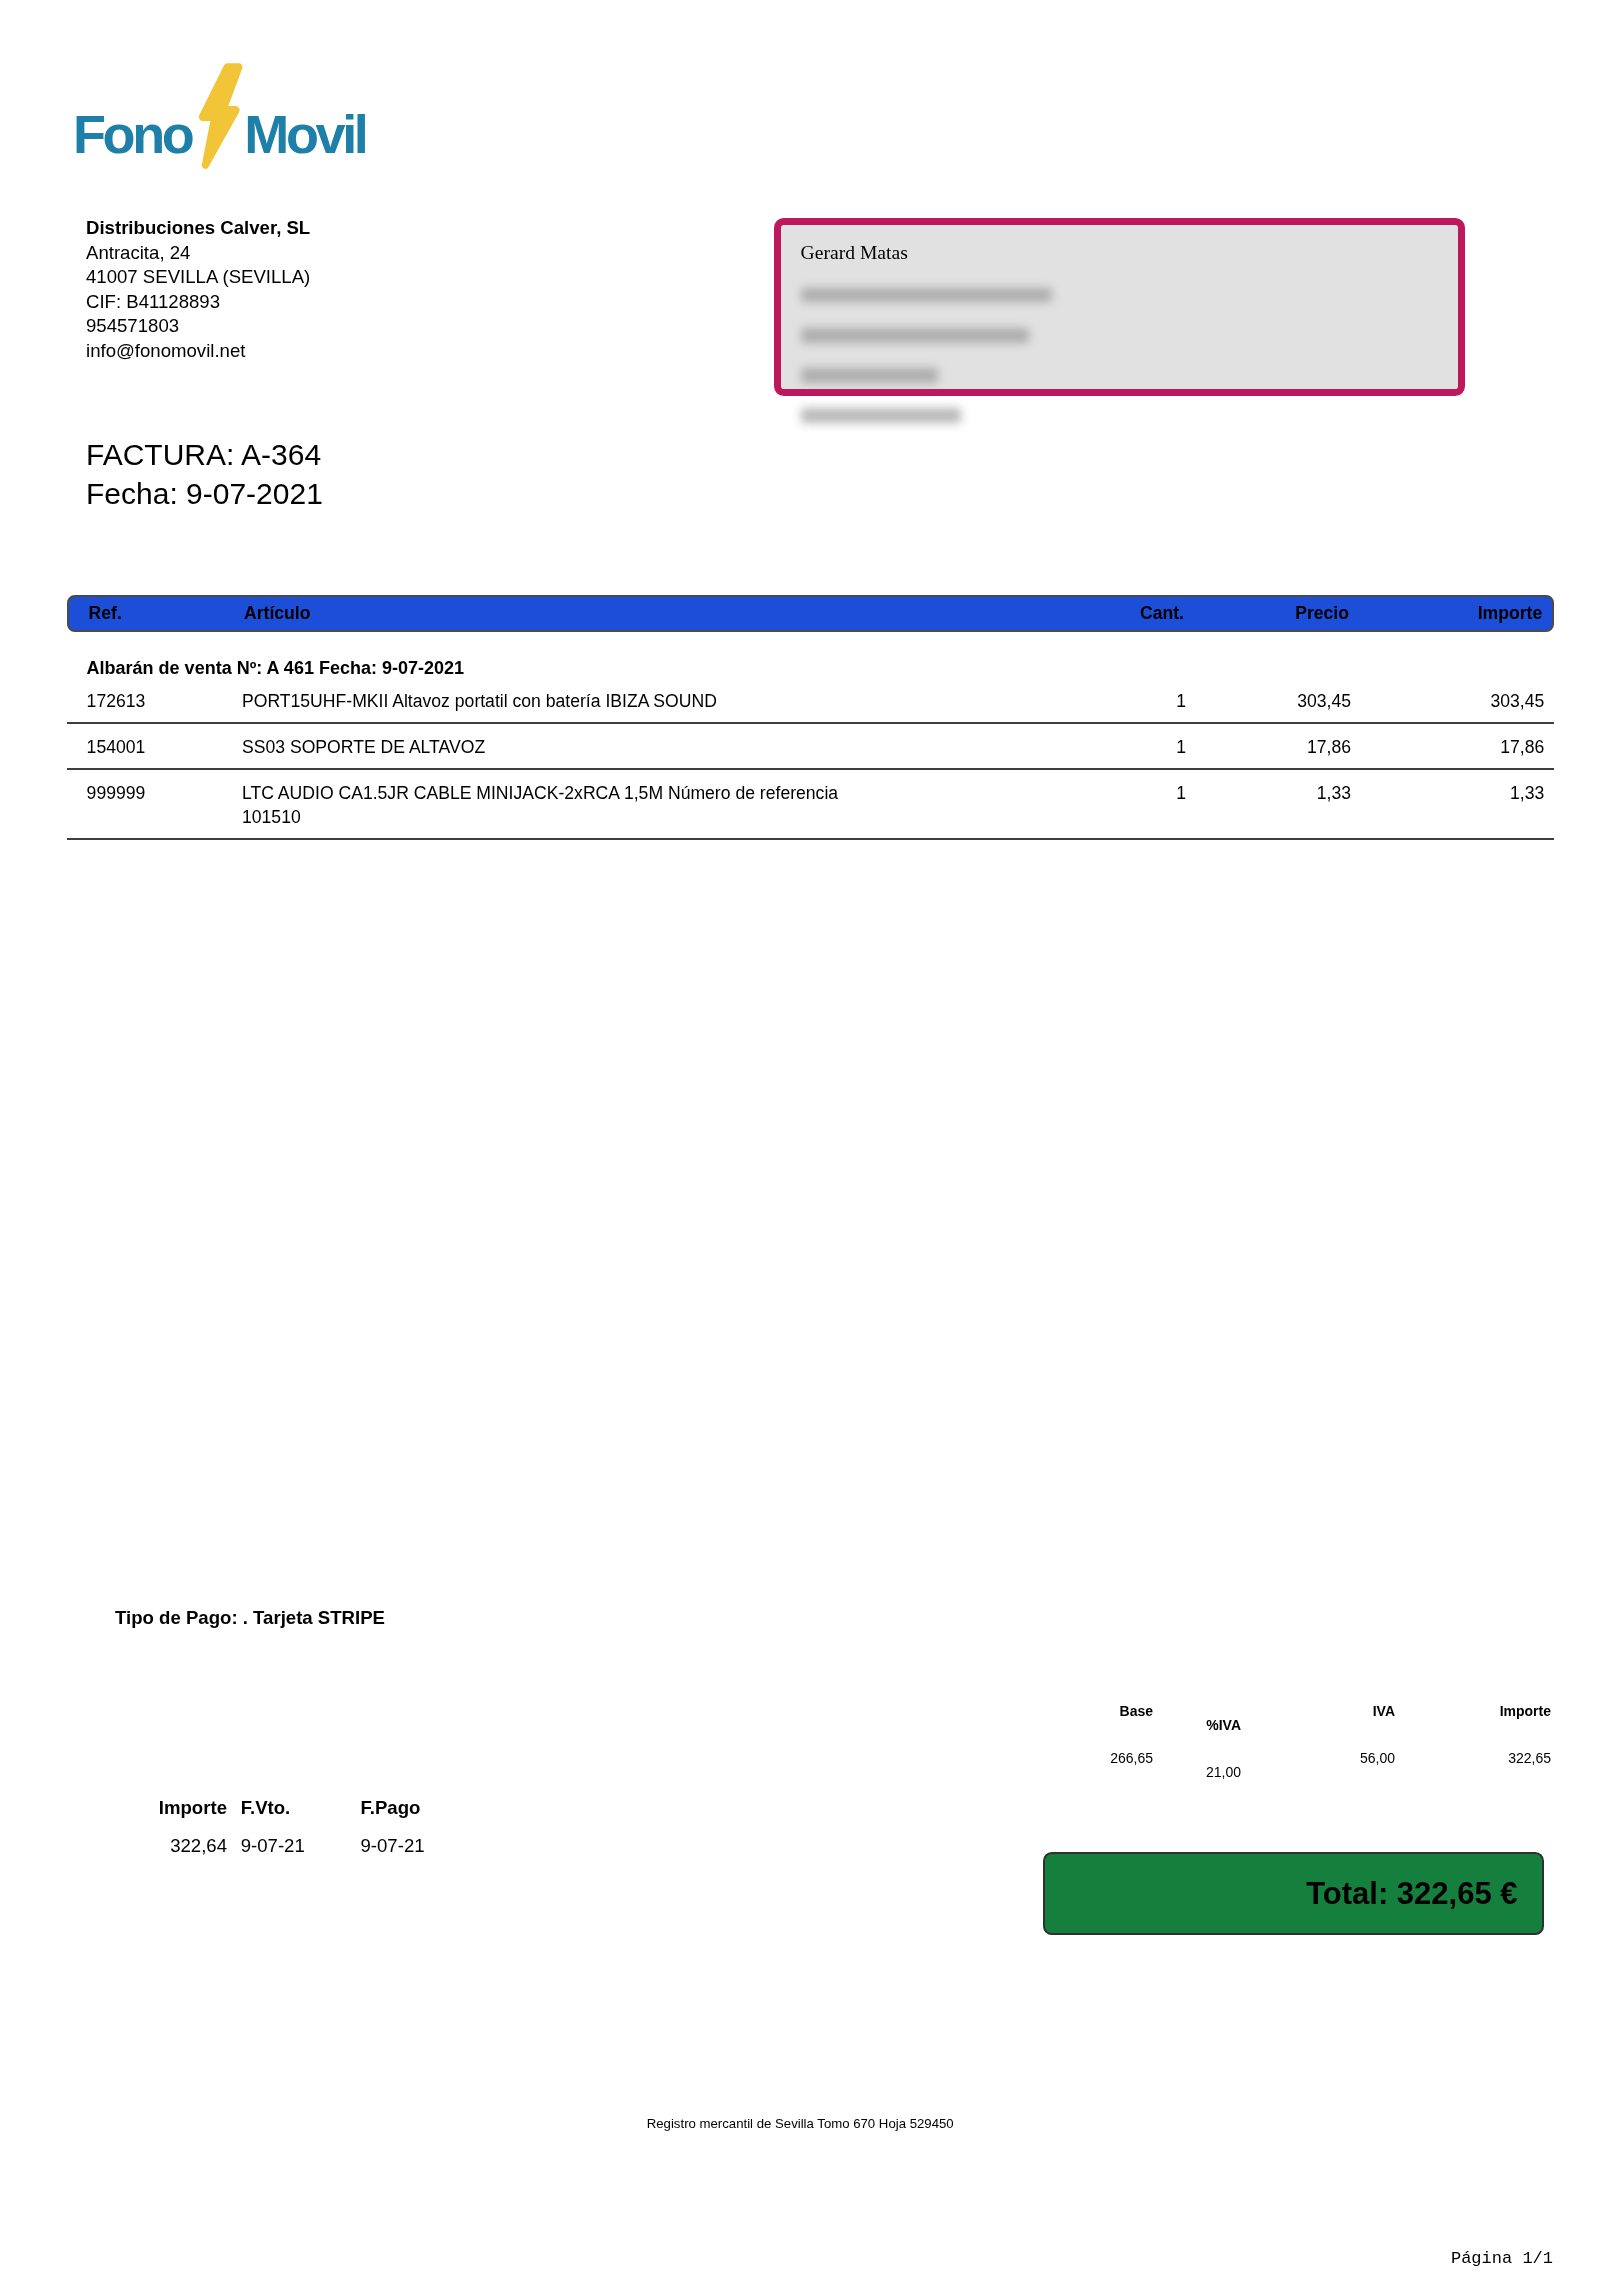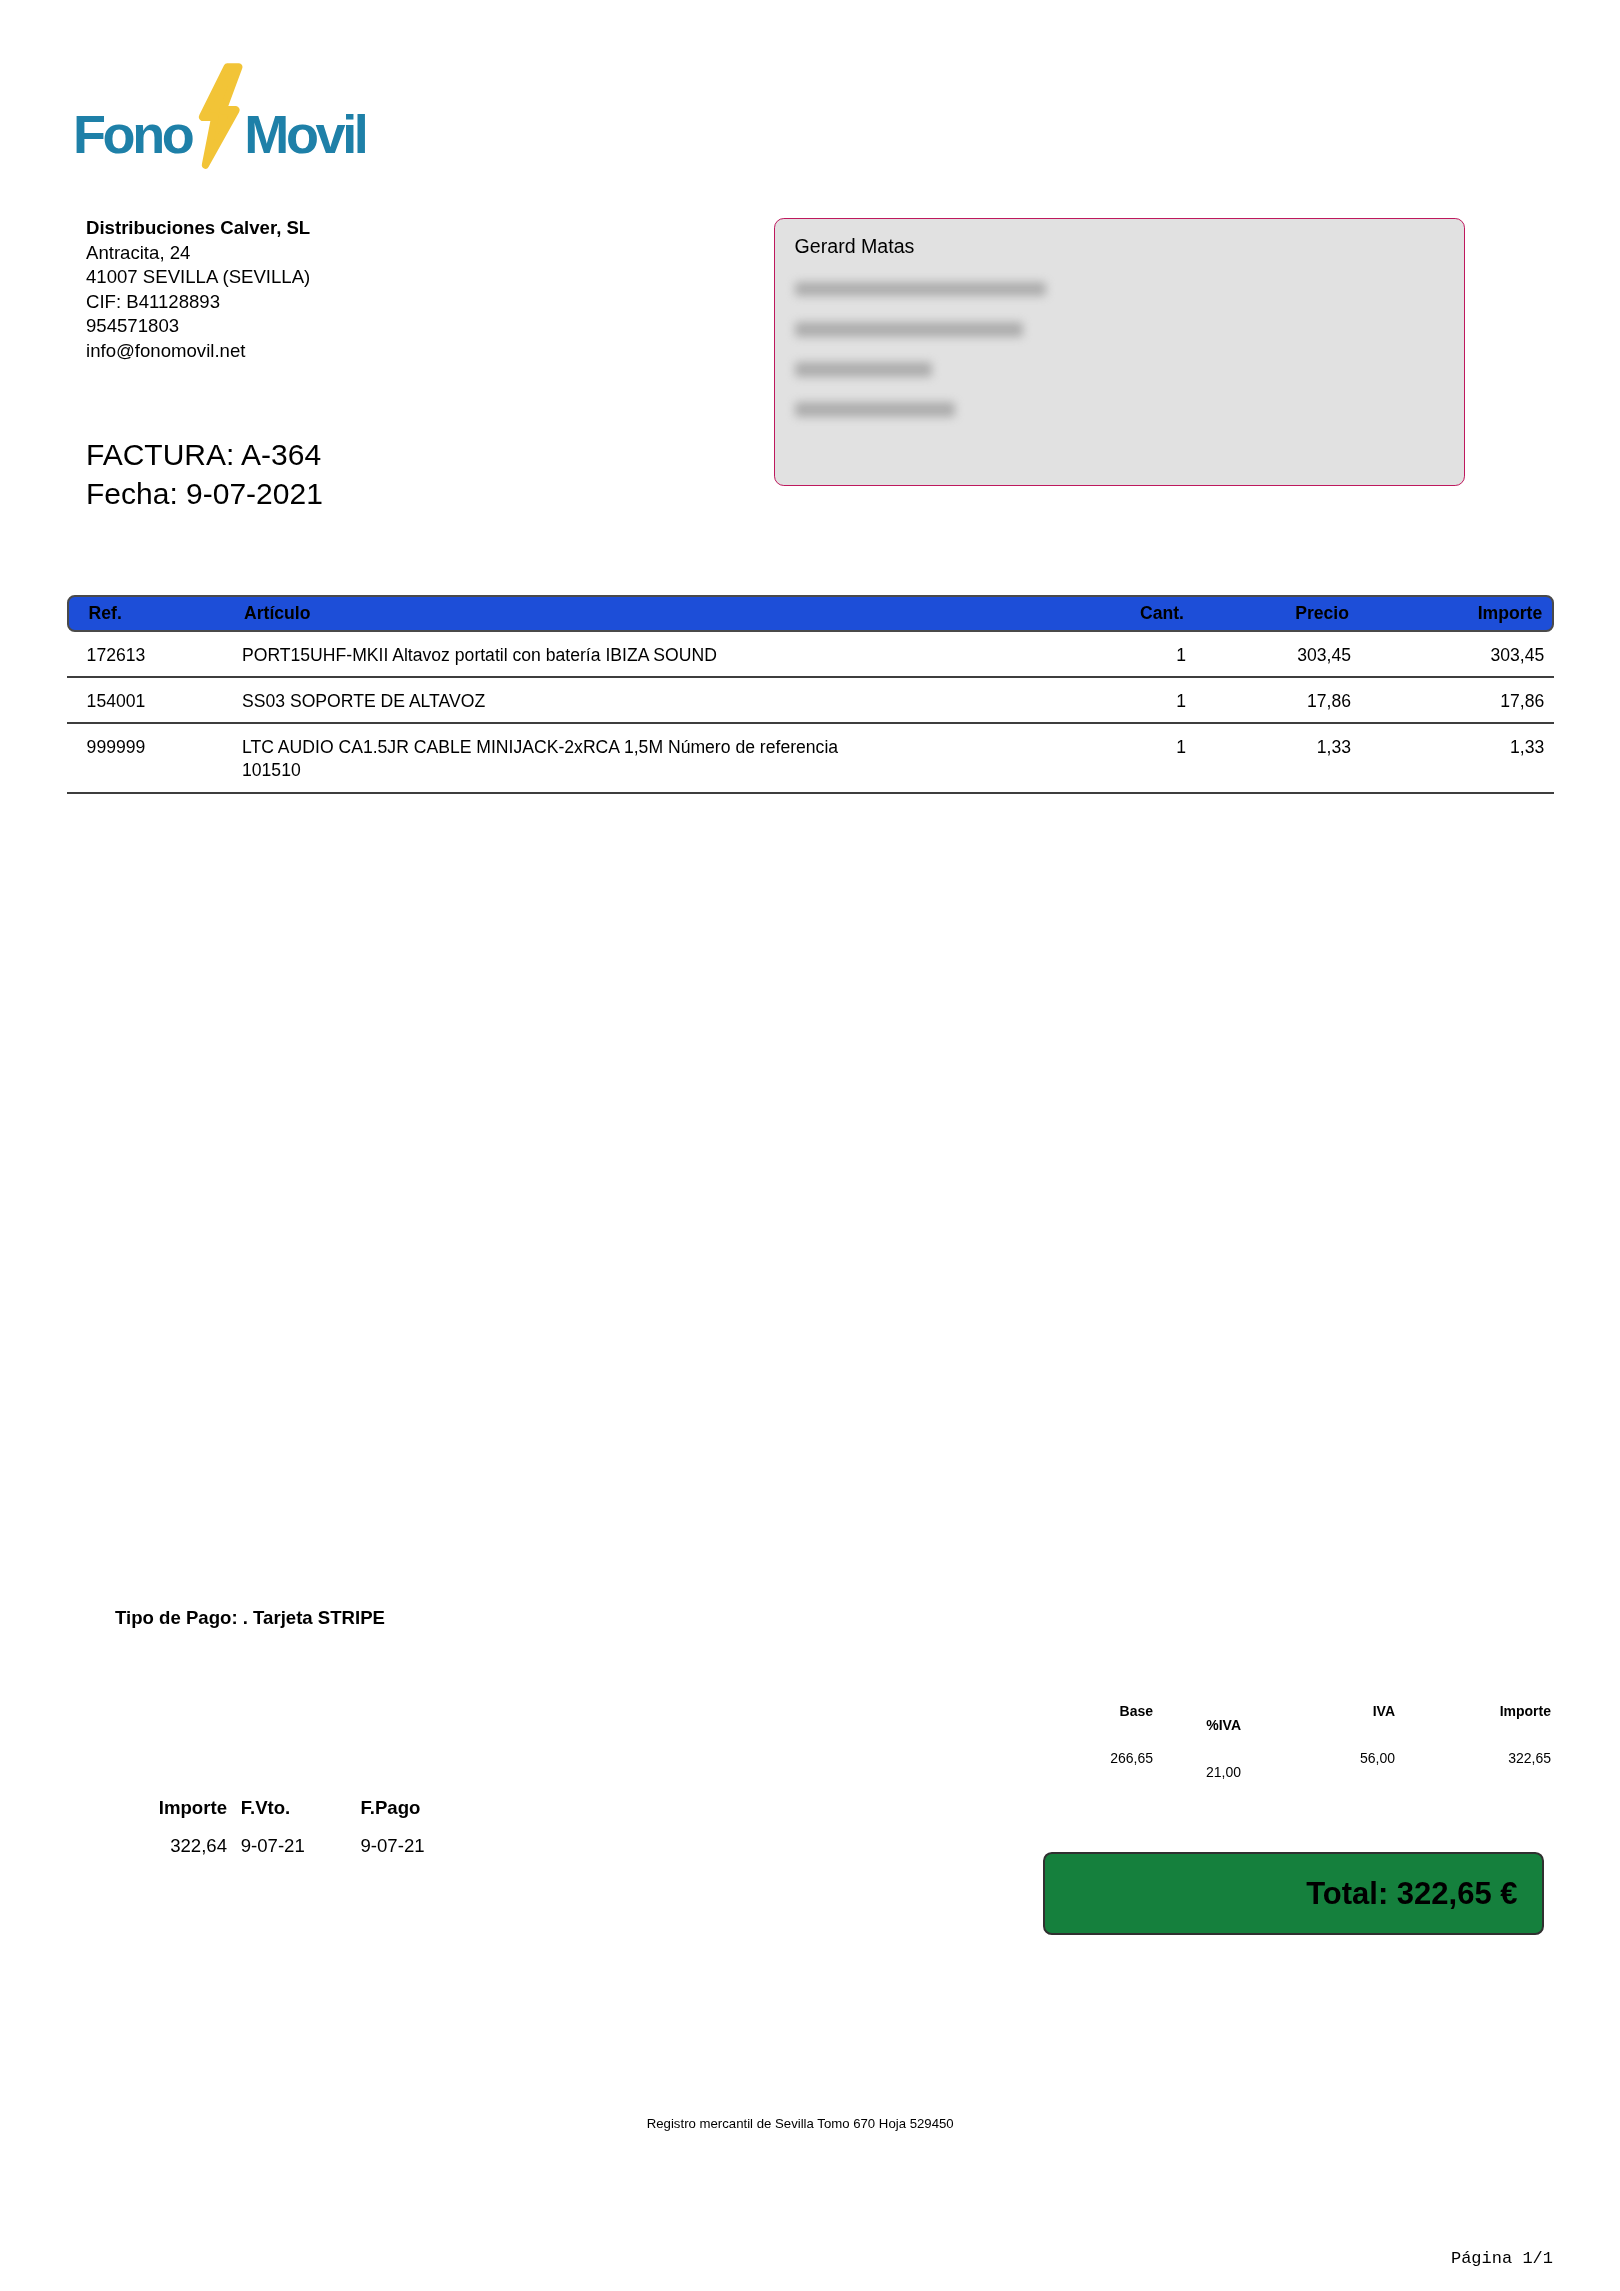--- a/index.html
+++ b/index.html
@@ -10,23 +10,23 @@
   
   .logo{position:absolute;left:73px;top:59px;display:flex;align-items:flex-end;}
   .logo-text{font-size:54px;font-weight:bold;letter-spacing:-3.4px;line-height:1;
     color:var(--brand-teal,#1E80A8);}
   .bolt{margin:0 -2px -11.8px 0;}
   .bolt svg{display:block;}
   
   .company{position:absolute;left:86px;top:216px;font-size:18.6px;line-height:24.5px;}
   .company-name{font-weight:bold;}
   
-  .customer-box{position:absolute;left:774px;top:218px;width:691px;height:268px;
-    background:#E1E1E1;border:1px solid #be185d;border-radius:9.8px;
-    padding:15.7px 19.6px;box-sizing:border-box;}
+  .customer-box{position:absolute;left:774px;top:218px;width:691px;height:178px;
+    background:#E1E1E1;border:7px solid #be185d;border-radius:9.8px;
+    padding:15.7px 19.6px;box-sizing:border-box;font-family:Liberation Serif, serif;}
   .customer-name{font-size:19.6px;line-height:23.5px;}
   .blur-line{height:14.7px;background:#8a8a8a;border-radius:2.9px;filter:blur(4.9px);opacity:.6;}
   .bl1{width:251px;margin-top:23.5px;}
   .bl2{width:228px;margin-top:25.5px;}
   .bl3{width:137px;margin-top:25.5px;}
   .bl4{width:160px;margin-top:25.5px;}
   
   .invoice-meta{position:absolute;left:86px;top:435px;font-size:30px;line-height:39px;}
   
   .items{position:absolute;left:67px;top:595px;width:1487px;font-size:17.6px;}
@@ -107,20 +107,21 @@
   </div>
 
   <div class="items">
     <div class="items-head">
       <span class="c-ref">Ref.</span>
       <span class="c-art">Artículo</span>
       <span class="c-cant">Cant.</span>
       <span class="c-pre">Precio</span>
       <span class="c-imp">Importe</span>
     </div>
+    <div class="section-row">Albarán de venta Nº: A 461 Fecha: 9-07-2021</div>
 
     <div class="item-row">
       <span class="c-ref">172613</span>
       <span class="c-art">PORT15UHF-MKII Altavoz portatil con batería IBIZA SOUND</span>
       <span class="c-cant">1</span>
       <span class="c-pre">303,45</span>
       <span class="c-imp">303,45</span>
     </div>
     <div class="item-row">
       <span class="c-ref">154001</span>

